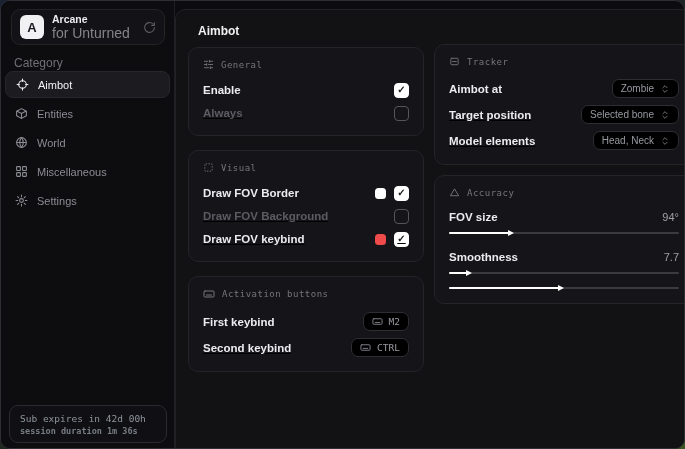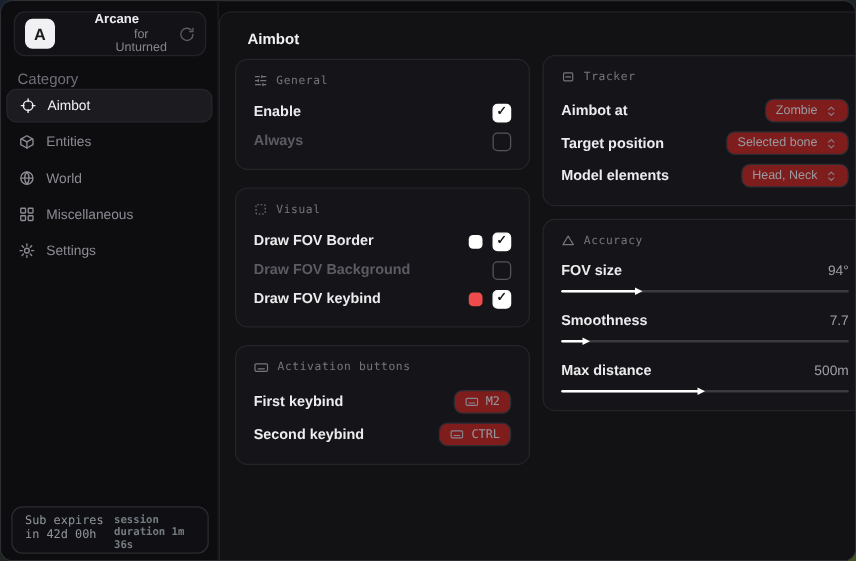--- a/index.html
+++ b/index.html
@@ -24,43 +24,43 @@
   .brand-card {
     position:absolute; left:10px; top:8px; width:154px; height:36px;
     background:#131317; border:1px solid #232329; border-radius:9px;
     display:flex; align-items:center; padding:0 8px; gap:8px;
   }
   .logo {
     width:24px; height:24px; border-radius:6px; background:#f1f1f4;
     color:#1b1b1f; font-weight:bold; font-size:13px;
     display:flex; align-items:center; justify-content:center; flex:0 0 auto;
   }
-  .brand-text { flex:1; line-height:1.15;text-align:center; }
+  .brand-text { flex:1; line-height:1.15; }
   .brand-name { color:#ececf0; font-size:10.5px; font-weight:bold; }
-  .brand-sub { color:#84848c; font-size:10px;margin-left:39px; }
+  .brand-sub { color:#84848c; font-size:14px; }
   .brand-action { color:#5c5c64; display:flex; }
   .category-label {
     position:absolute; left:13px; top:55px;
     color:#6f6f77; font-size:12px;
   }
   .nav { position:absolute; left:4px; right:4px; top:70px; }
   .nav-item {
     height:27px; margin-bottom:2px; border-radius:8px;
     display:flex; align-items:center; gap:9px; padding:0 10px;
     color:#8b8b93; font-size:11px; font-weight:500;
     position:relative; cursor:default;
   }
   .nav-item .nicon { display:flex; width:13px; }
   .nav-item.active {
     background:#1b1b20; border:1px solid #26262c; color:#f2f2f4;
   }
   .footer-card {
     position:absolute; left:8px; right:7px; bottom:5px; height:38px;
     border:1px solid #2a2a31; border-radius:9px; background:#101014;
-    padding:5px 10px; display:flex; flex-direction:row; justify-content:center; gap:2px;
+    padding:5px 10px; display:flex; flex-direction:column; justify-content:center; gap:2px;
   }
   .footer-line1 { font-family:"DejaVu Sans Mono", monospace; font-size:9.5px; color:#8f969d; }
   .footer-line2 { font-family:"DejaVu Sans Mono", monospace; font-size:8.5px; color:#767c83; font-weight:bold; }
   
   .main {
     position:absolute; left:174px; top:8px; width:517px; height:447px;
     background:#121215; border:1px solid #212126; border-radius:10px;
   }
   .page-title { position:absolute; left:22px; top:14px; color:#f0f0f2; font-size:12px; font-weight:bold; }
   .col-left  { position:absolute; left:12px;  top:37px; width:236px; }
@@ -74,39 +74,39 @@
   .card-header {
     display:flex; align-items:center; gap:7px;
     color:#75757d; font-family:"DejaVu Sans Mono", monospace;
     font-size:9px; letter-spacing:0.5px; margin-bottom:9px;
   }
   .card-header .hicon { display:flex; }
   .row {
     display:flex; align-items:center; justify-content:space-between;
     min-height:22px;
   }
-  .row + .row { margin-top:1px; }
+  .row + .row { margin-top:1px;text-decoration:underline; }
   .row-label { color:#ececee; font-size:11.5px; font-weight:600; }
   .row-label.dim { color:#5b5b63; }
   .row-right { display:flex; align-items:center; gap:8px; }
   
   .checkbox {
     width:15px; height:15px; border-radius:4px;
     border:1.5px solid #54545c; background:transparent;
     display:flex; align-items:center; justify-content:center;
   }
   .checkbox .check { display:none; color:#141417; font-size:10px; font-weight:bold; line-height:1; }
   .checkbox.checked { background:#ffffff; border-color:#ffffff; }
   .checkbox.checked .check { display:block; }
   
   .swatch { width:11px; height:11px; border-radius:3.5px; }
   
   .pill {
     display:inline-flex; align-items:center; gap:6px;
-    background:#7f1d1d; border:1px solid #2d2d34; border-radius:7px;
+    background:#000000; border:1px solid #2d2d34; border-radius:7px;
     padding:3px 8px; color:#989aa1; font-size:10px;
   }
   .pill.key { font-family:"DejaVu Sans Mono", monospace; font-size:9.5px; }
   .pill .picon { display:flex; color:#86868e; }
   
   .slider-group { margin-bottom:13px; }
   .slider-group:last-child { margin-bottom:3px; }
   .slider-head { display:flex; justify-content:space-between; align-items:center; height:20px; }
   .slider-value { color:#9fa0a7; font-size:11px; font-weight:500; }
   .slider-track {
@@ -384,24 +384,20 @@
             <span class="slider-value">7.7</span>
           </div>
           <div class="slider-track">
             <div class="slider-fill" style="width: 8%;">
               <span class="slider-thumb"></span>
             </div>
           </div>
         </div>
 
         <div class="slider-group">
-          <div class="slider-head">
-            <span class="row-label">Max distance</span>
-            <span class="slider-value">500m</span>
-          </div>
           <div class="slider-track">
             <div class="slider-fill" style="width: 48%;">
               <span class="slider-thumb"></span>
             </div>
           </div>
         </div>
 
       </div>
     </div>
   </div>

